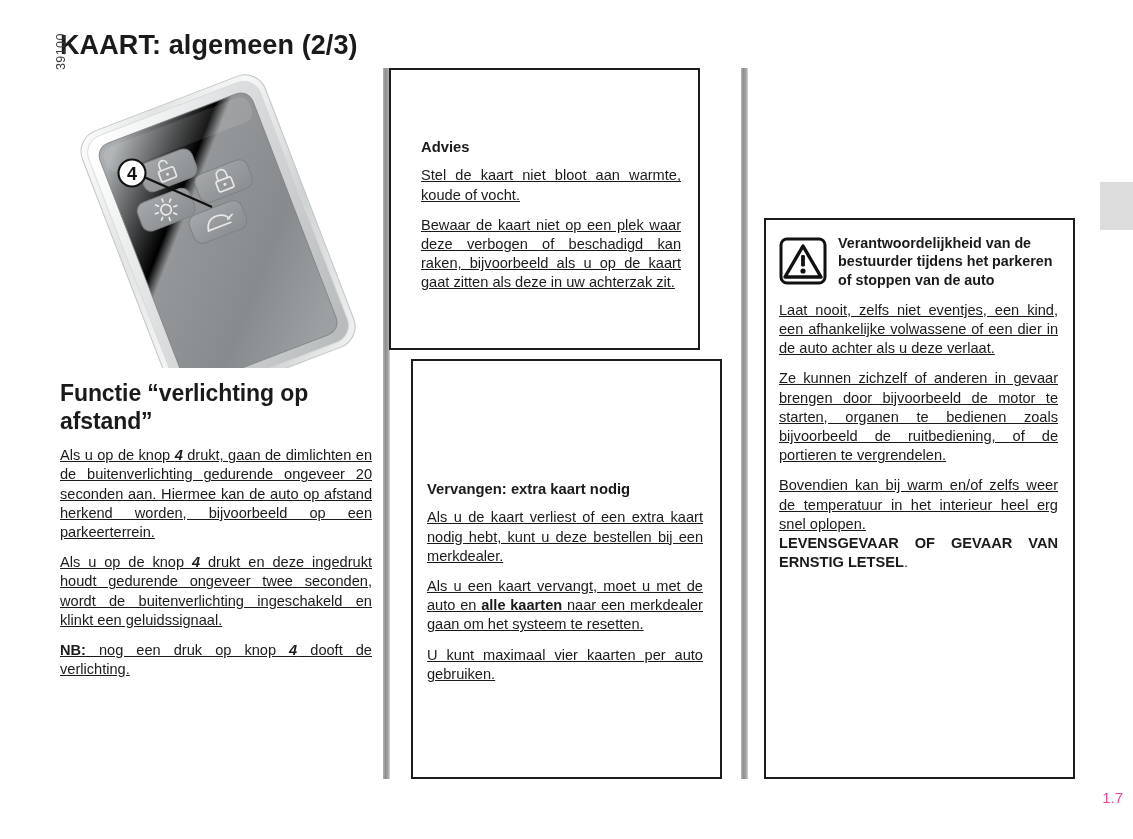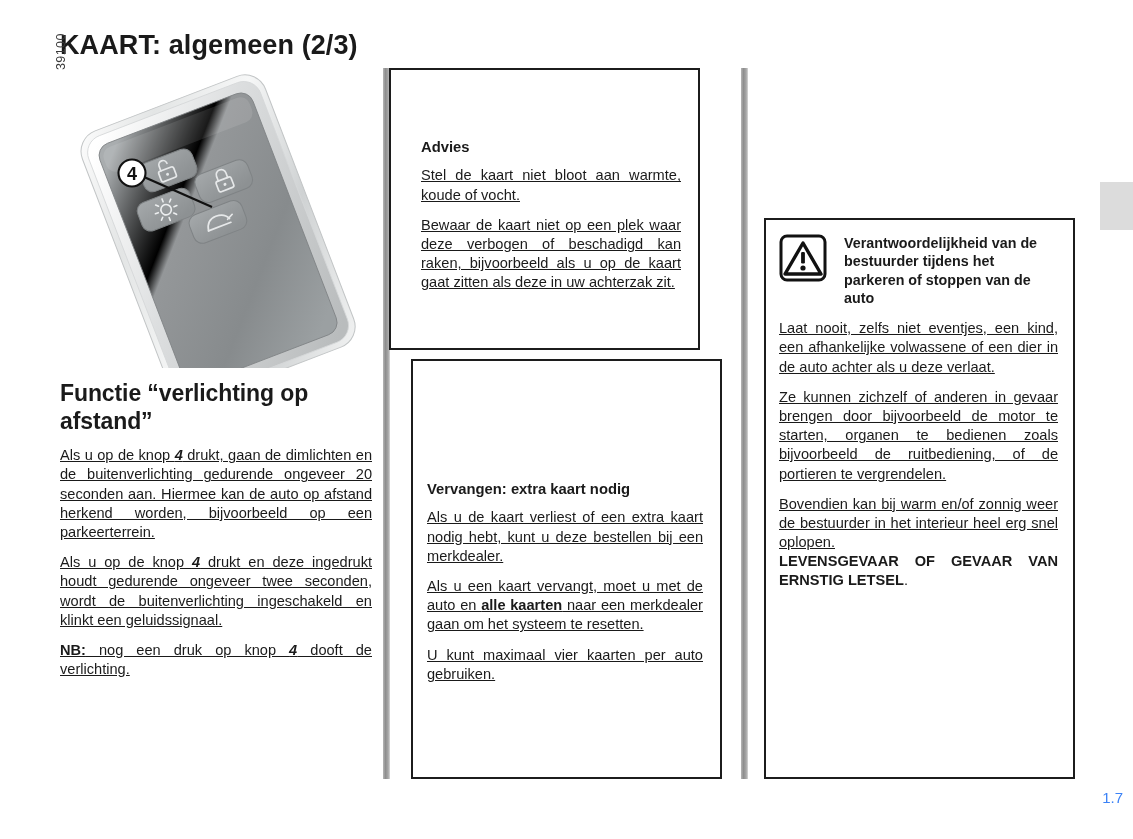--- a/index.html
+++ b/index.html
@@ -37,21 +37,21 @@
     height: 48px;
     background: #dcdcdc;
   }
 
   
   .page-number {
     position: absolute;
     left: 1083px;
     top: 789px;
     font-size: 15px;
-    color: #3b82f6;
+    color: #ec4899;
     text-align: right;
     width: 40px;
   }
 
   
   .col-sep {
     position: absolute;
     top: 68px;
     width: 7px;
     height: 711px;
@@ -141,22 +141,22 @@
   .box-warning {
     position: absolute;
     left: 764px;
     top: 218px;
     width: 311px;
     height: 561px;
     padding: 12px 15px 14px 13px;
   }
   .warn-head-row {
     display: flex;
-    align-items: flex-start;
-    gap: 17px;
+    align-items: center;
+    gap: 11px;
     margin-bottom: 12px;
   }
   .warn-icon {
     flex: 0 0 auto;
     width: 48px;
     height: 48px;
     margin-top: 2px;
   }
   .warn-title {
     font-size: 14.3px;
@@ -313,20 +313,20 @@
         <path d="M24 9 L42 40 L6 40 Z" fill="none" stroke="#111" stroke-width="3.4" stroke-linejoin="round"></path>
         <rect x="22.1" y="18" width="3.8" height="11.5" rx="1.2" fill="#111"></rect>
         <circle cx="24" cy="34" r="2.6" fill="#111"></circle>
       </svg>
     </span>
     <span class="warn-title">Verantwoordelijkheid van de bestuurder tijdens het parkeren of stoppen van de auto</span>
   </div>
   <div id="warning-paras">
       <p class="para">Laat nooit, zelfs niet eventjes, een kind, een afhankelijke volwassene of een dier in de auto achter als u deze verlaat.</p>
       <p class="para">Ze kunnen zichzelf of anderen in gevaar brengen door bijvoorbeeld de motor te starten, organen te bedienen zoals bijvoorbeeld de ruitbediening, of de portieren te vergrendelen.</p>
-      <p class="para">Bovendien kan bij warm en/of zonnig weer de bestuurder in het interieur heel erg snel oplopen.</p>
+      <p class="para">Bovendien kan bij warm en/of zelfs weer de temperatuur in het interieur heel erg snel oplopen.</p>
     </div>
   <p class="warn-final">
     <span>LEVENSGEVAAR OF GEVAAR VAN ERNSTIG LETSEL</span><span class="period">.</span>
   </p>
 </div>
 
 <div class="page-number">1.7</div>
 
 </body></html>

